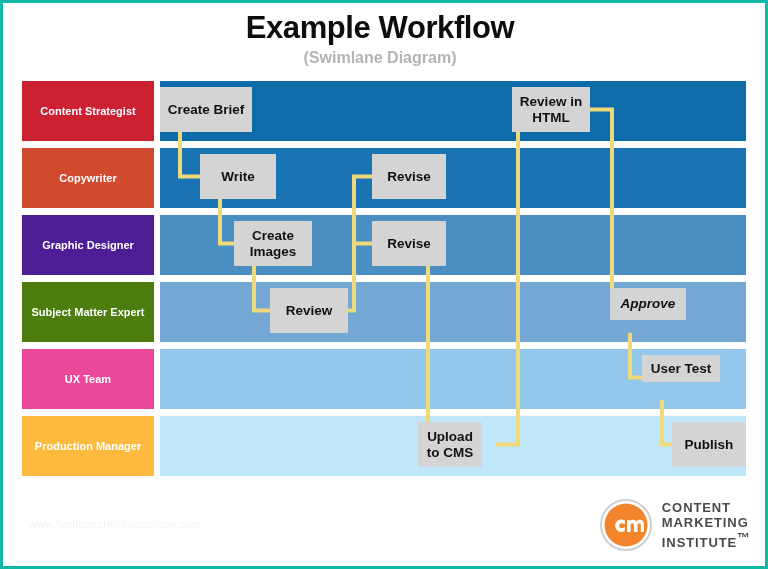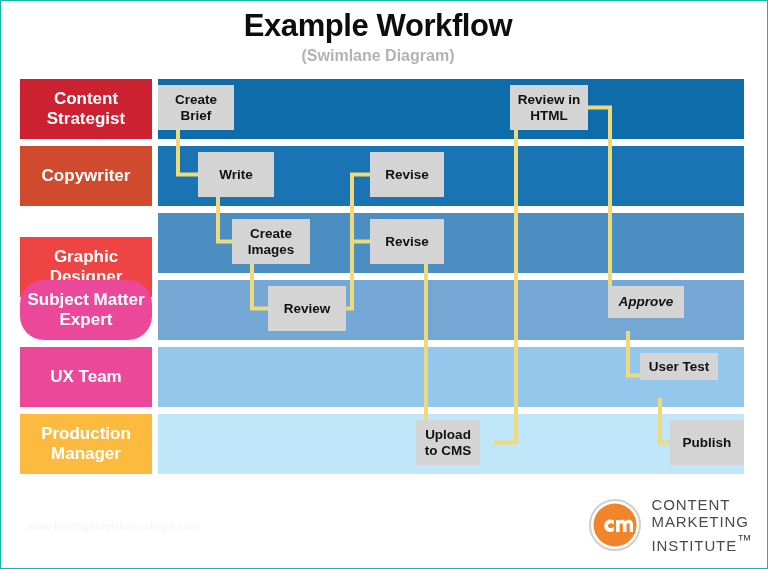--- a/index.html
+++ b/index.html
@@ -10,21 +10,21 @@
     overflow: hidden;
     background: #ffffff;
     font-family: "Liberation Sans", sans-serif;
   }
 
   #page {
     position: relative;
     width: 768px;
     height: 569px;
     background: #ffffff;
-    border: 1px solid #14b8a6;
+    border: 3px solid #14b8a6;
     overflow: hidden;
   }
 
   
   #title-block {
     position: absolute;
     left: 0;
     top: 8px;
     width: 754px;
     text-align: center;
@@ -64,21 +64,21 @@
     position: absolute;
     left: 0;
     top: 0;
     width: 132px;
     height: 60px;
     display: flex;
     align-items: center;
     justify-content: center;
     text-align: center;
     color: #ffffff;
-    font-size: 17px;
+    font-size: 11px;
     font-weight: bold;
     line-height: 1.18;
     padding: 0 4px;
   }
 
   .lane-track {
     position: absolute;
     left: 138px;
     top: 0;
     width: 586px;
@@ -145,22 +145,22 @@
     flex: none;
   }
 
   #logo-text {
     display: flex;
     flex-direction: column;
     line-height: 1.16;
   }
 
   #logo-text span {
-    font-size: 15px;
-    font-weight: normal;
+    font-size: 13px;
+    font-weight: bold;
     color: #4a4a4a;
     letter-spacing: 0.9px;
   }
 
   #logo-text span.strong { color: #2b2b2b; }
   .tm { font-size: 6px; vertical-align: super; letter-spacing: 0; }
 </style>
 </head>
 <body>
 
@@ -174,25 +174,25 @@
   <div id="lanes">
       <div class="lane" style="top: 0px;">
         <div class="lane-label" style="background: rgb(204, 33, 49);">Content Strategist</div>
         <div class="lane-track" style="background: rgb(15, 108, 171);"></div>
       </div>
       <div class="lane" style="top: 67px;">
         <div class="lane-label" style="background: rgb(208, 74, 45);">Copywriter</div>
         <div class="lane-track" style="background: rgb(26, 116, 180);"></div>
       </div>
       <div class="lane" style="top: 134px;">
-        <div class="lane-label" style="background: #ef4444; margin-top: 24px;">Graphic Designer</div>
+        <div class="lane-label" style="background: #4c1d95;">Graphic Designer</div>
         <div class="lane-track" style="background: rgb(74, 142, 194);"></div>
       </div>
       <div class="lane" style="top: 201px;">
-        <div class="lane-label" style="background: #ec4899; border-radius: 24px;">Subject Matter Expert</div>
+        <div class="lane-label" style="background: #4d7c0f;">Subject Matter Expert</div>
         <div class="lane-track" style="background: rgb(116, 167, 212);"></div>
       </div>
       <div class="lane" style="top: 268px;">
         <div class="lane-label" style="background: #ec4899;">UX Team</div>
         <div class="lane-track" style="background: rgb(147, 200, 236);"></div>
       </div>
       <div class="lane" style="top: 335px;">
         <div class="lane-label" style="background: rgb(252, 187, 63);">Production Manager</div>
         <div class="lane-track" style="background: rgb(191, 231, 249);"></div>
       </div>
@@ -205,21 +205,21 @@
       <path d="M326,229.5 H332 V95.5 H350" fill="none" stroke="#f0d979" stroke-width="4"></path>
       <path d="M332,162.5 H350" fill="none" stroke="#f0d979" stroke-width="4"></path>
       <path d="M406,185 V363.5 H396" fill="none" stroke="#f0d979" stroke-width="4"></path>
       <path d="M474,363.5 H496 V28.5 H490" fill="none" stroke="#f0d979" stroke-width="4"></path>
       <path d="M568,28.5 H590 V229.5 H588" fill="none" stroke="#f0d979" stroke-width="4"></path>
       <path d="M608,252 V296.5 H620" fill="none" stroke="#f0d979" stroke-width="4"></path>
       <path d="M640,319 V363.5 H650" fill="none" stroke="#f0d979" stroke-width="4"></path>
     </svg>
 
   <div id="boxes">
-      <div class="task-box" style="left: 138px; top: 6px; width: 76px; height: 45px;">Create Brief</div>
+      <div class="task-box" style="left: 138px; top: 6px; width: 92px; height: 45px;">Create Brief</div>
       <div class="task-box" style="left: 490px; top: 6px; width: 78px; height: 45px;">Review in HTML</div>
       <div class="task-box" style="left: 178px; top: 73px; width: 76px; height: 45px;">Write</div>
       <div class="task-box" style="left: 350px; top: 73px; width: 74px; height: 45px;">Revise</div>
       <div class="task-box" style="left: 212px; top: 140px; width: 78px; height: 45px;">Create Images</div>
       <div class="task-box" style="left: 350px; top: 140px; width: 74px; height: 45px;">Revise</div>
       <div class="task-box" style="left: 248px; top: 207px; width: 78px; height: 45px;">Review</div>
       <div class="task-box" style="left: 588px; top: 207px; width: 76px; height: 32px; font-style: italic;">Approve</div>
       <div class="task-box" style="left: 620px; top: 274px; width: 78px; height: 27px;">User Test</div>
       <div class="task-box" style="left: 396px; top: 341px; width: 64px; height: 45px;">Upload to CMS</div>
       <div class="task-box" style="left: 650px; top: 341px; width: 74px; height: 45px;">Publish</div>

